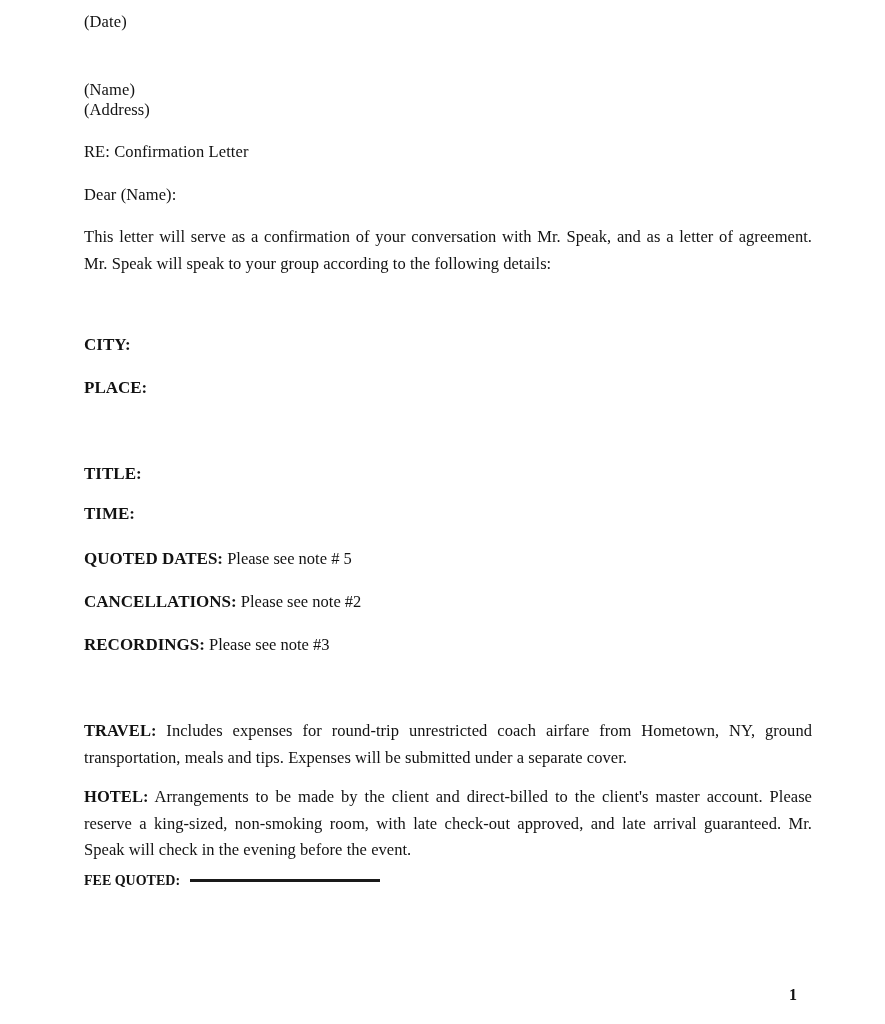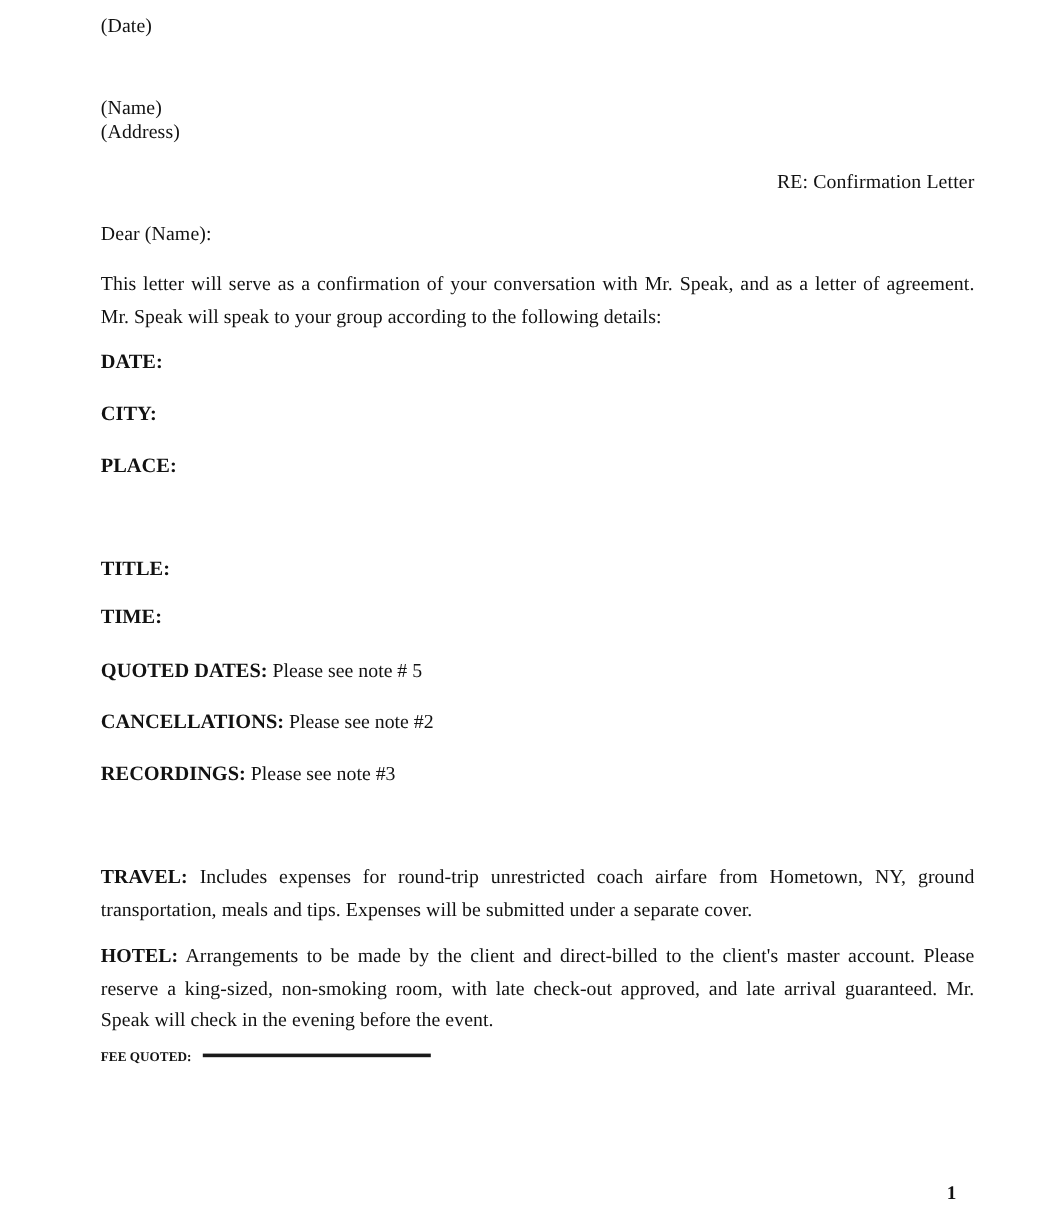--- a/index.html
+++ b/index.html
@@ -53,21 +53,21 @@
     white-space: nowrap;
   }
   .noteline .lbl {
     font-weight: bold;
     font-size: 17px;
   }
   .para .lbl {
     font-weight: bold;
   }
   .feeline {
-    font-size: 11px;
+    font-size: 14px;
     line-height: 20px;
     font-weight: bold;
     white-space: nowrap;
     display: flex;
     align-items: baseline;
   }
   .rule {
     display: inline-block;
     width: 190px;
     height: 0;
@@ -85,21 +85,21 @@
     box-sizing: border-box;
     font-size: 16px;
     font-weight: bold;
     line-height: 18px;
   }
 
   
   #date-line      { top: 12px; }
   #name-line      { top: 80px; }
   #address-line   { top: 100px; }
-  #re-line        { top: 142px; text-align: right; }
+  #re-line        { top: 142px; }
   #salutation     { top: 185px; }
   #intro-para     { top: 224px; }
   #field-date     { top: 292px; }
   #field-city     { top: 335px; }
   #field-place    { top: 378px; }
   #field-subject  { top: 421px; }
   #field-title    { top: 464px; }
   #field-time     { top: 504px; }
   #note-holding   { top: 549px; }
   #note-cancel    { top: 592px; }
@@ -120,21 +120,20 @@
   <div class="col line" id="name-line">(Name)</div>
 
   <div class="col line" id="address-line">(Address)</div>
 
   <div class="col line" id="re-line">RE: Confirmation Letter</div>
 
   <div class="col line" id="salutation">Dear (Name):</div>
 
   <div class="col para" id="intro-para">This letter will serve as a confirmation of your conversation with Mr. Speak, and as a letter of agreement. Mr. Speak will speak to your group according to the following details:</div>
 
-  <div class="col field" id="field-date">DATE:</div>
 
   <div class="col field" id="field-city">CITY:</div>
 
   <div class="col field" id="field-place">PLACE:</div>
 
 
   <div class="col field" id="field-title">TITLE:</div>
 
   <div class="col field" id="field-time">TIME:</div>
 

